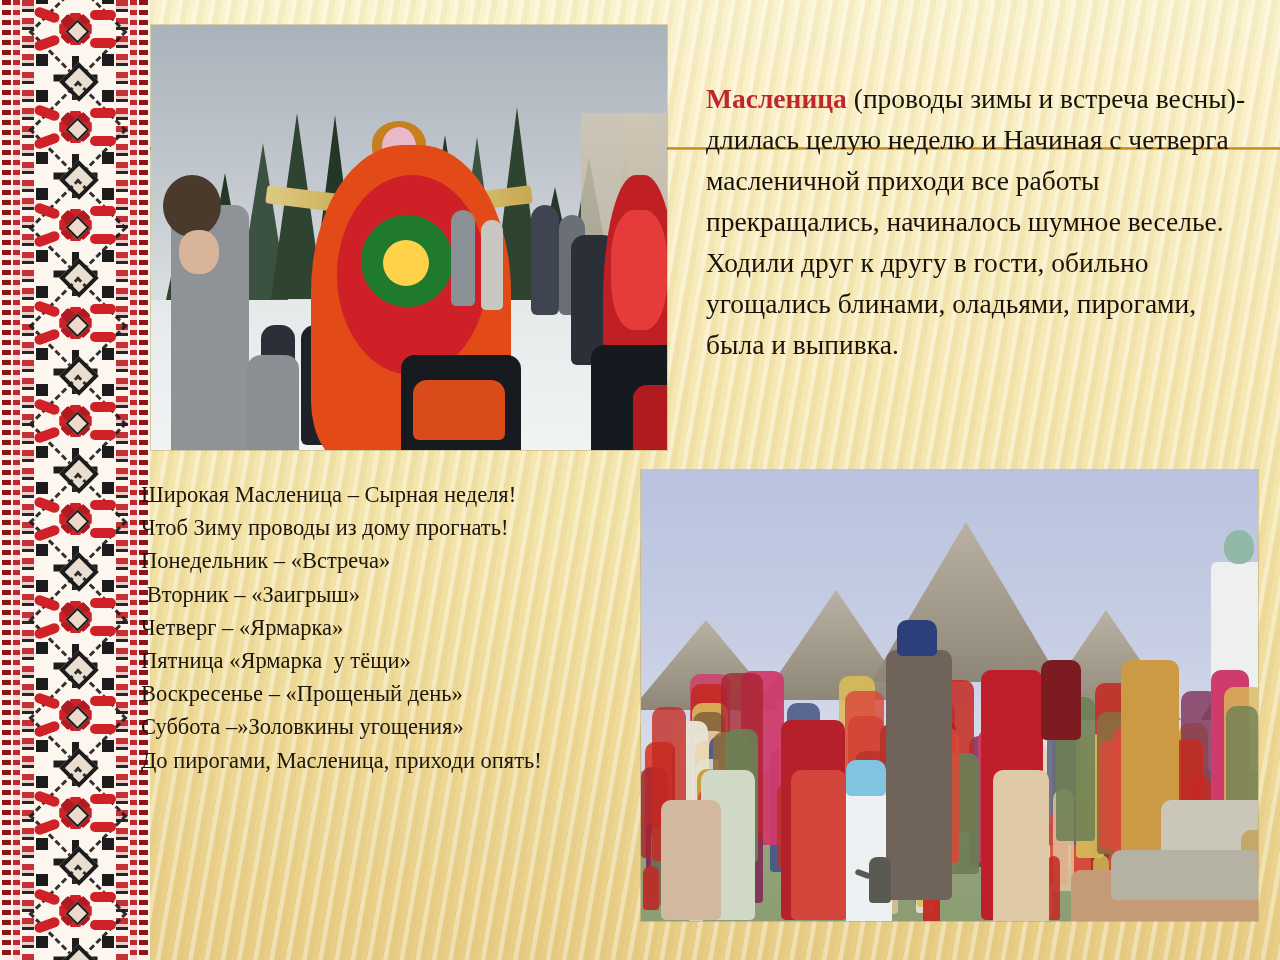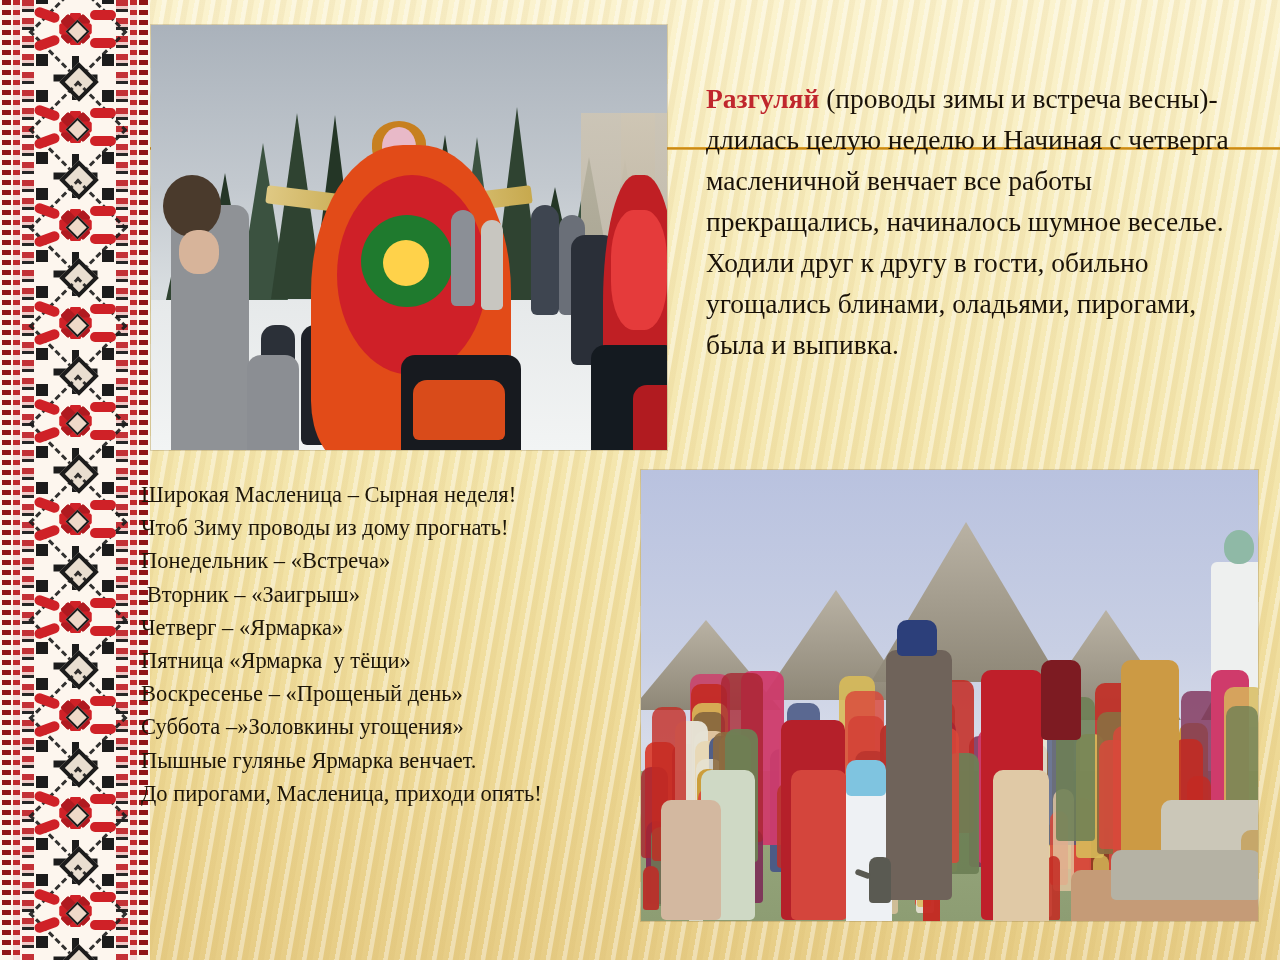--- a/index.html
+++ b/index.html
@@ -505,33 +505,32 @@
         <div class="figure" style="position: absolute; left: 452px; top: 150px; width: 74px; height: 290px; background: rgb(192, 31, 36); border-radius: 44% 44% 14% 14%;"></div>
         <div class="figure" style="position: absolute; left: 460px; top: 185px; width: 56px; height: 120px; background: rgb(229, 59, 59); border-radius: 40%;"></div>
         <div class="figure" style="position: absolute; left: 440px; top: 320px; width: 88px; height: 120px; background: rgb(20, 26, 32);"></div>
         <div class="figure" style="position: absolute; left: 482px; top: 360px; width: 48px; height: 80px; background: rgb(177, 27, 32);"></div>
         <div class="figure" style="position: absolute; left: 110px; top: 300px; width: 34px; height: 130px; background: rgb(43, 48, 56);"></div>
         <div class="figure" style="position: absolute; left: 96px; top: 330px; width: 52px; height: 110px; background: rgb(139, 142, 147);"></div>
       </div>
   </div>
 
   <div id="intro-text">
-    <span class="title">Разгуляй</span><span> (проводы зимы и встреча весны)- длилась целую неделю и   Начиная с четверга масленичной венчает все работы прекращались, начиналось шумное веселье. Ходили друг к другу в гости, обильно угощались блинами, оладьями, пирогами, была и выпивка.</span>
+    <span class="title">Масленица</span><span> (проводы зимы и встреча весны)- длилась целую неделю и   Начиная с четверга масленичной приходи все работы прекращались, начиналось шумное веселье. Ходили друг к другу в гости, обильно угощались блинами, оладьями, пирогами, была и выпивка.</span>
   </div>
 
   <div id="poem">
       <div class="line">Широкая Масленица – Сырная неделя!</div>
       <div class="line">Чтоб Зиму проводы из дому прогнать!</div>
       <div class="line">Понедельник – «Встреча»</div>
       <div class="line"> Вторник – «Заигрыш»</div>
       <div class="line">Четверг – «Ярмарка»</div>
       <div class="line">Пятница «Ярмарка  у тёщи»</div>
       <div class="line">Воскресенье – «Прощеный день»</div>
       <div class="line">Суббота –»Золовкины угощения»</div>
-      <div class="line">Пышные гулянье Ярмарка венчает.</div>
       <div class="line">До пирогами, Масленица, приходи опять!</div>
     </div>
 
   <div class="photo" id="photo-bottom">
     <div class="p-sky"></div>
     <div id="village">
         <div class="roof" style="left: -10px; top: 150px; width: 150px; height: 90px; clip-path: polygon(50% 0px, 100% 100%, 0px 100%);"></div>
         <div class="roof" style="left: 120px; top: 120px; width: 150px; height: 110px; clip-path: polygon(50% 0px, 100% 100%, 0px 100%);"></div>
         <div class="roof" style="left: 230px; top: 52px; width: 190px; height: 160px; clip-path: polygon(50% 0px, 100% 100%, 0px 100%);"></div>
         <div class="roof" style="left: 390px; top: 140px; width: 150px; height: 110px; clip-path: polygon(50% 0px, 100% 100%, 0px 100%);"></div>

